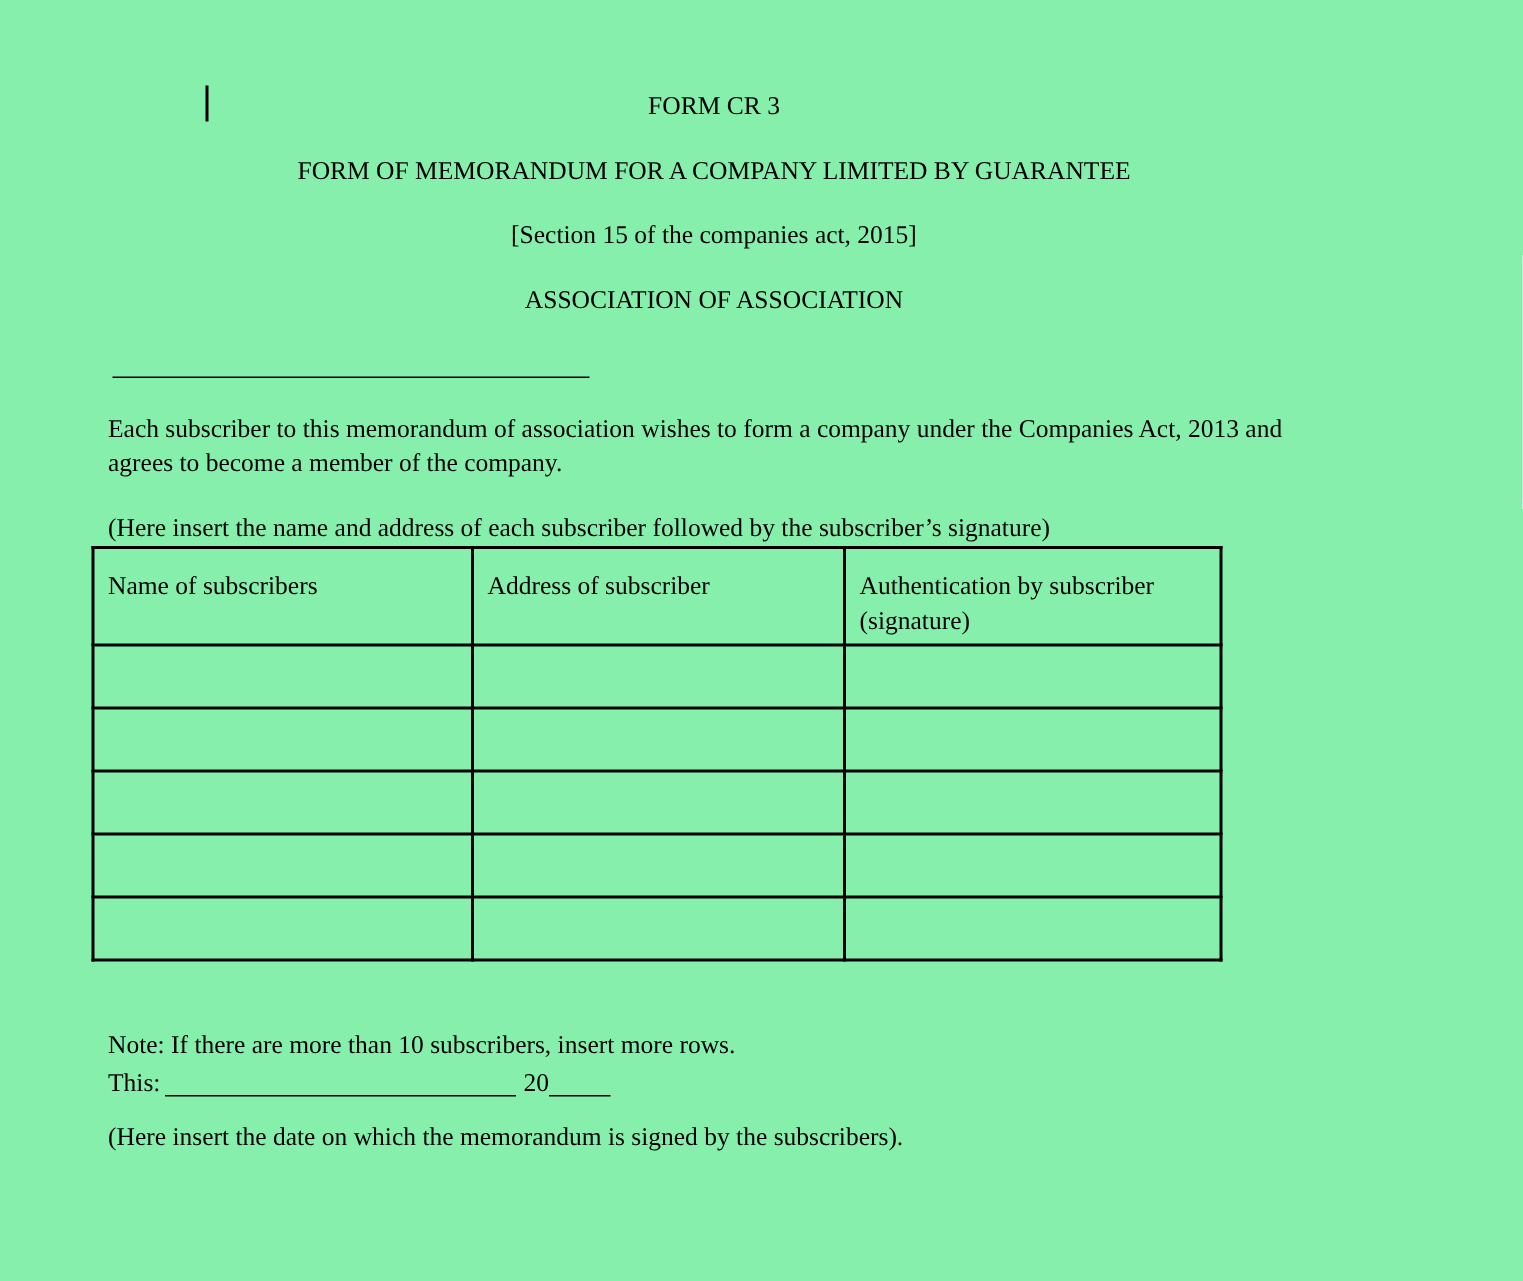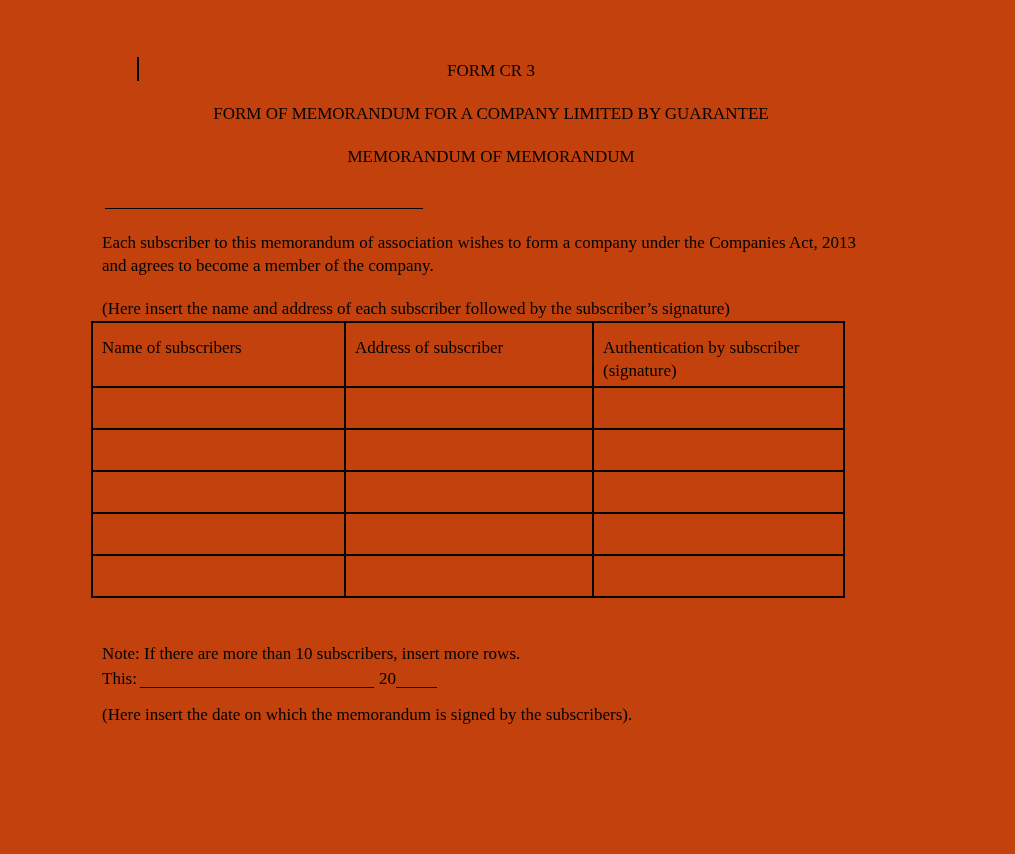--- a/index.html
+++ b/index.html
@@ -1,26 +1,26 @@
 <!DOCTYPE html>
 <html><head>
 <meta charset="utf-8">
 <style>
   * { box-sizing: border-box; }
   html, body { margin: 0; padding: 0; background: #ffffff; }
   .page {
     position: relative;
     width: 1015px;
     height: 854px;
-    background: #c2410c;
+    background: #86efac;
     color: #000000;
     font-family: "Liberation Serif", serif;
     font-size: 17px;
     line-height: 23px;
-    padding: 59px 135px 20px 102px;
+    padding: 59px 135px 20px 72px;
     overflow: hidden;
   }
   .caret {
     position: absolute;
     left: 137px;
     top: 57px;
     width: 2px;
     height: 24px;
     background: #000000;
   }
@@ -61,22 +61,23 @@
 <body>
 
 <div class="page">
 
   <div class="caret"></div>
 
   <p class="center">FORM CR 3</p>
 
   <p class="center">FORM OF MEMORANDUM FOR A COMPANY LIMITED BY GUARANTEE</p>
 
+  <p class="center">[Section 15 of the companies act, 2015]</p>
 
-  <p class="center">MEMORANDUM OF MEMORANDUM</p>
+  <p class="center">ASSOCIATION OF ASSOCIATION</p>
 
   <p><span class="blank blank-company"></span></p>
 
   <p> Each subscriber to this memorandum of association wishes to form a company under the Companies Act, 2013 and agrees to become a member of the company.</p>
 
 
   <p class="tight">(Here insert the name and address of each subscriber followed by the subscriber’s signature)</p>
 
   <table class="subs">
     <colgroup>

